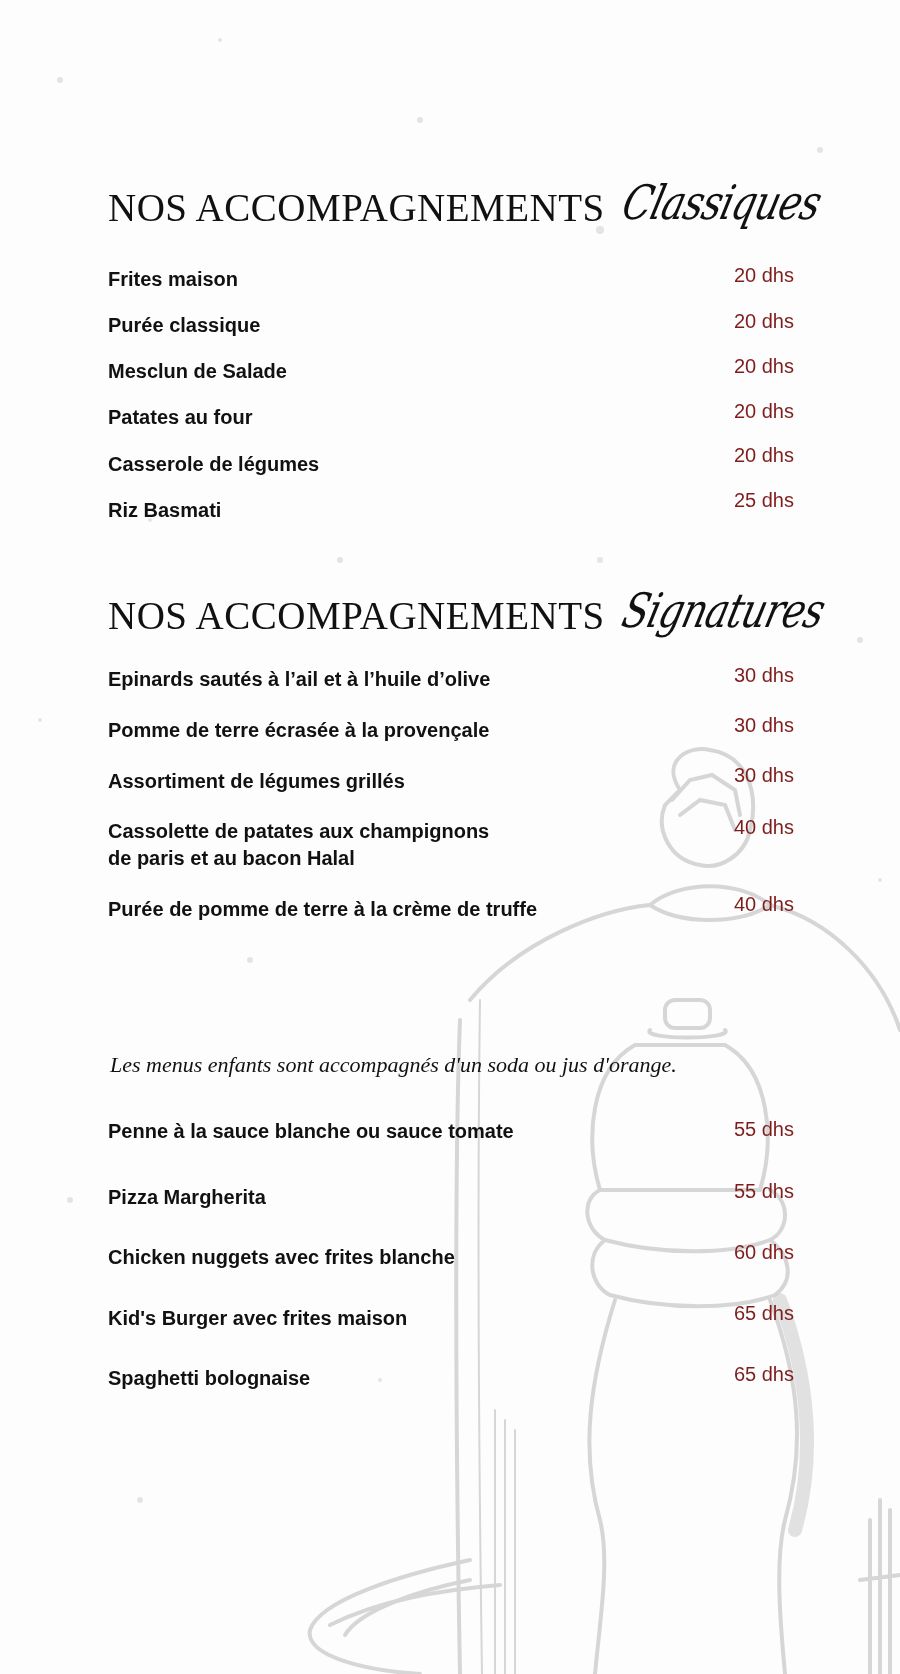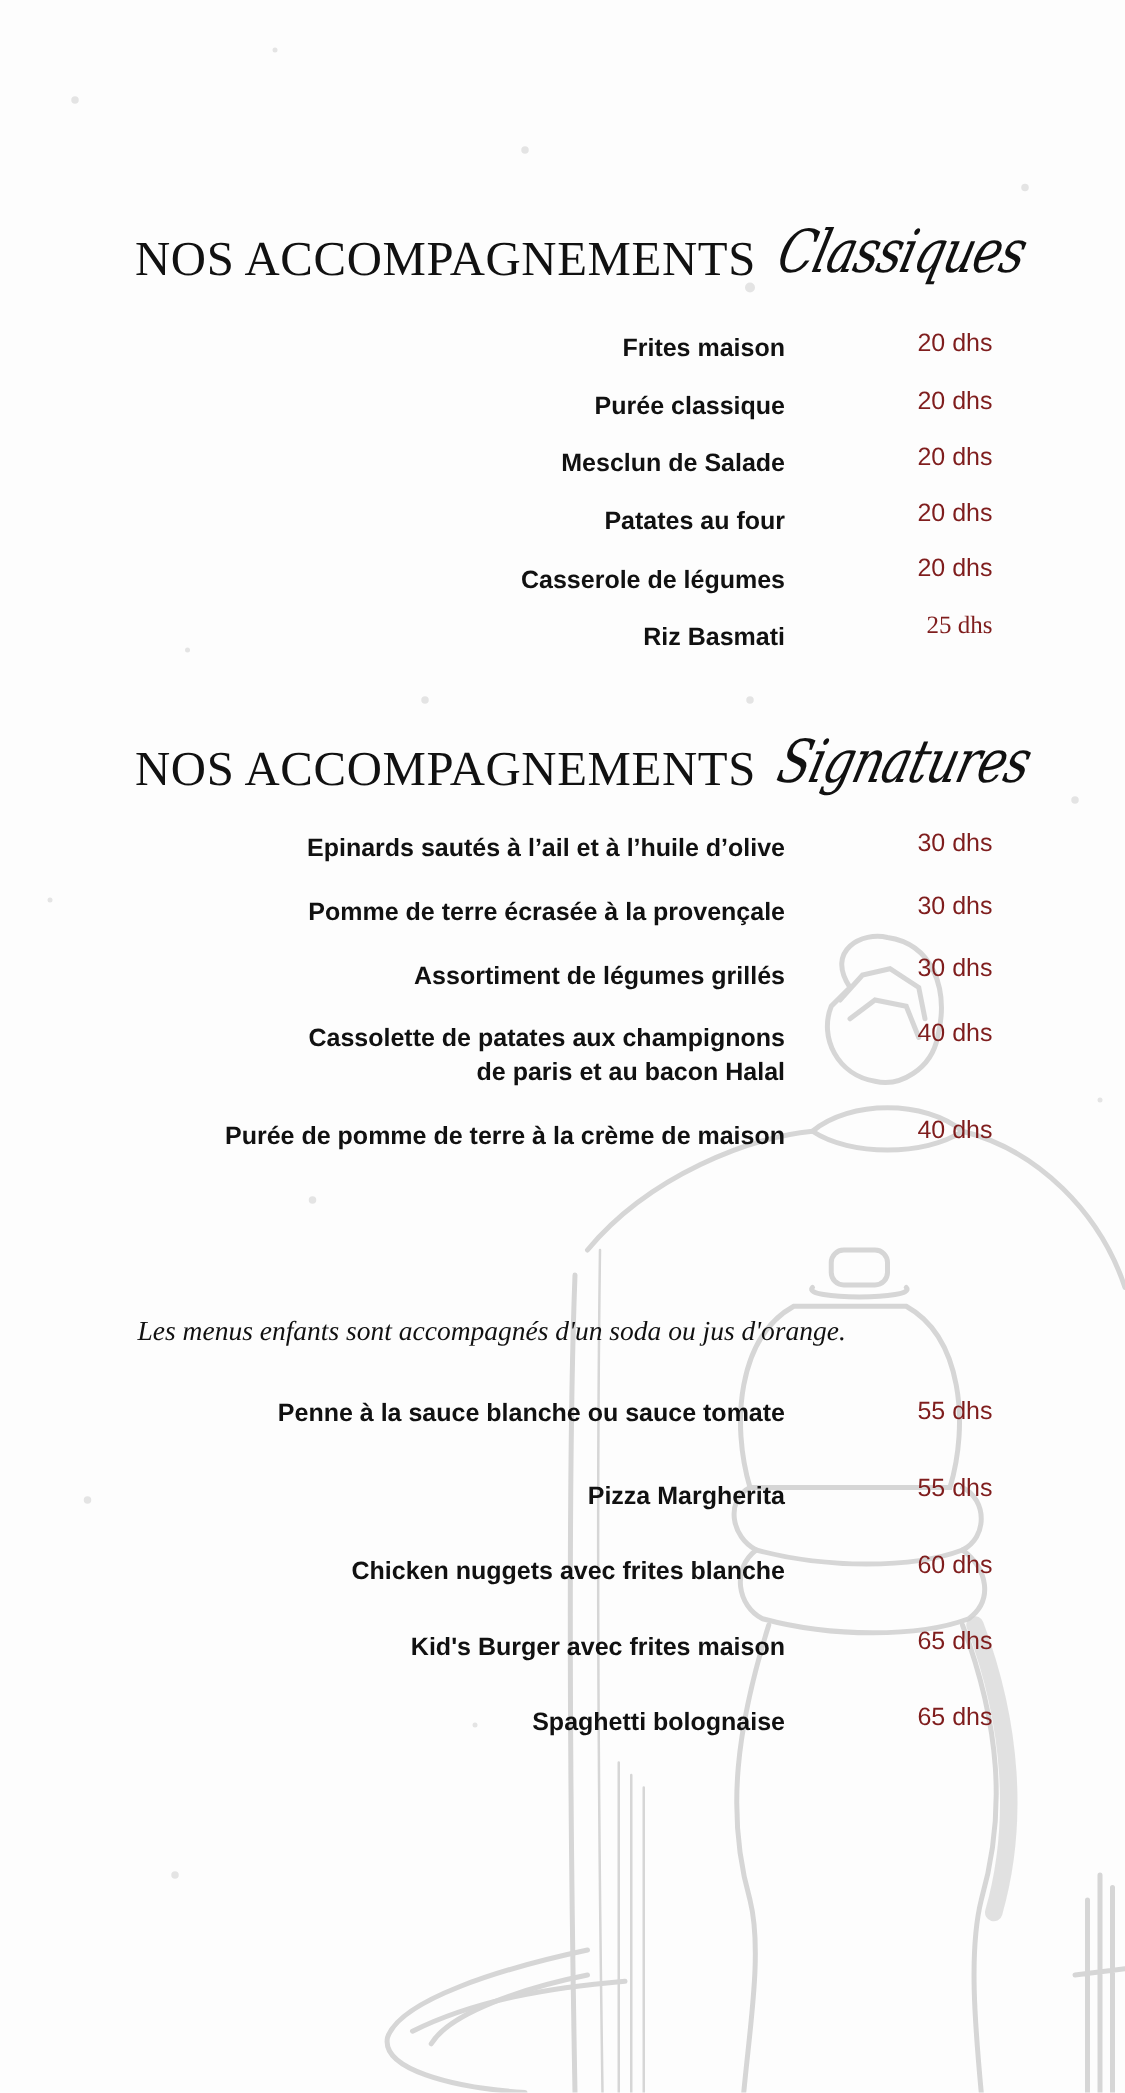--- a/index.html
+++ b/index.html
@@ -71,21 +71,20 @@
       position: absolute;
       left: 0;
       top: 0;
       font-family: "Liberation Sans", sans-serif;
       font-weight: bold;
       font-size: 20px;
       line-height: 27px;
       color: #111;
       width: 520px;
       white-space: pre-line;
-      text-align: right;
     }
     .item-price {
       position: absolute;
       right: 0;
       font-family: "Liberation Sans", sans-serif;
       font-size: 20px;
       color: #7f1d1d;
       white-space: nowrap;
     }
   </style>
@@ -166,21 +165,21 @@
   <div class="row" style="top:404px;">
     <span class="item-name">Patates au four</span>
     <span class="item-price" style="top:-4px;">20 dhs</span>
   </div>
   <div class="row" style="top:451px;">
     <span class="item-name">Casserole de légumes</span>
     <span class="item-price" style="top:-7px;">20 dhs</span>
   </div>
   <div class="row" style="top:497px;">
     <span class="item-name">Riz Basmati</span>
-    <span class="item-price" style="top:-8px;font-family:Liberation Serif, serif;">25 dhs</span>
+    <span class="item-price" style="top:-8px;">25 dhs</span>
   </div>
 
   <div class="heading" style="top:593px;">
     <span class="main">NOS ACCOMPAGNEMENTS</span><span class="script">Signatures</span>
   </div>
 
   <div class="row" style="top:666px;">
     <span class="item-name">Epinards sautés à l’ail et à l’huile d’olive</span>
     <span class="item-price" style="top:-2px;">30 dhs</span>
   </div>
@@ -191,21 +190,21 @@
   <div class="row" style="top:768px;">
     <span class="item-name">Assortiment de légumes grillés</span>
     <span class="item-price" style="top:-4px;">30 dhs</span>
   </div>
   <div class="row" style="top:818px;">
     <span class="item-name">Cassolette de patates aux champignons
 de paris et au bacon Halal</span>
     <span class="item-price" style="top:-2px;">40 dhs</span>
   </div>
   <div class="row" style="top:896px;">
-    <span class="item-name">Purée de pomme de terre à la crème de maison</span>
+    <span class="item-name">Purée de pomme de terre à la crème de truffe</span>
     <span class="item-price" style="top:-3px;">40 dhs</span>
   </div>
 
   <div class="subtitle">Les menus enfants sont accompagnés d'un soda ou jus d'orange.</div>
 
   <div class="row" style="top:1118px;">
     <span class="item-name">Penne à la sauce blanche ou sauce tomate</span>
     <span class="item-price" style="top:0px;">55 dhs</span>
   </div>
   <div class="row" style="top:1184px;">

